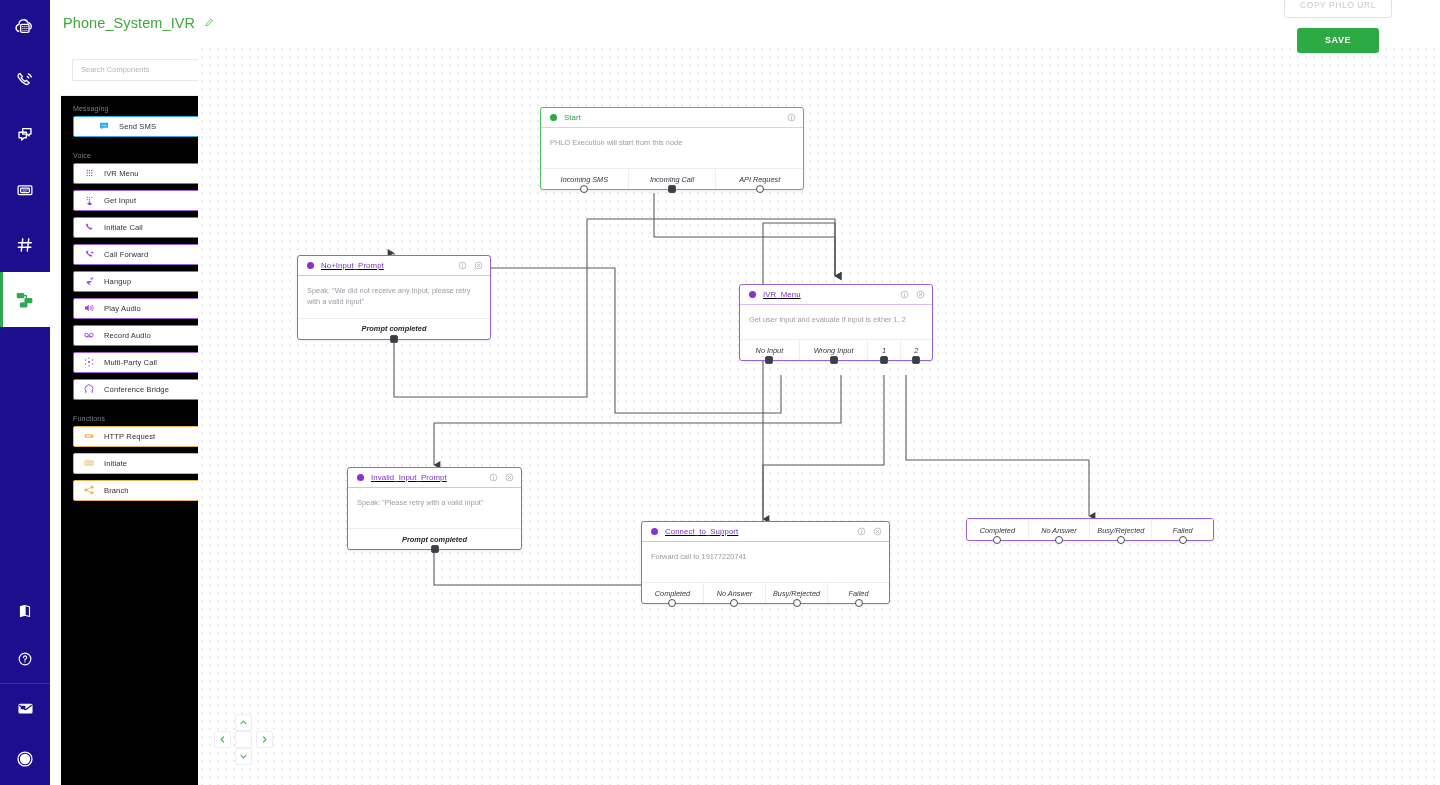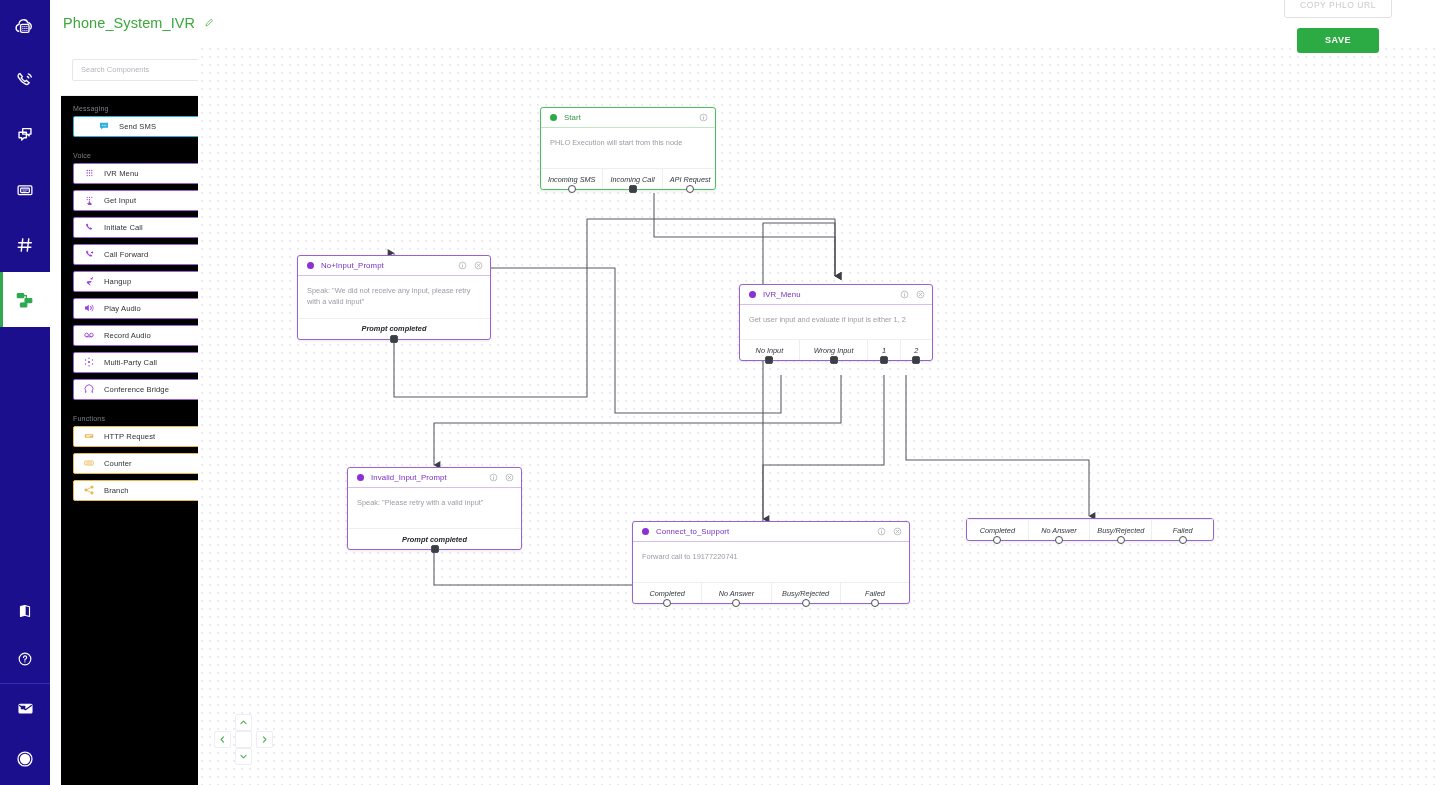--- a/index.html
+++ b/index.html
@@ -85,21 +85,21 @@
   .node {
     position: absolute; background: #ffffff; border-radius: 3px;
     box-shadow: 0 1px 3px rgba(40,30,70,.10);
   }
   .node.green { border: 1px solid #4cbf5e; }
   .node.violet { border: 1px solid #9a62d0; }
   .node-head {
     display: flex; align-items: center; height: 20px; padding: 0 7px 0 9px;
   }
   .node.green .node-head { border-bottom: 1px solid #bfe6c5; }
-  .node.violet .node-head { border-bottom: 1px solid #d8bdf0; }
+  .node.violet .node-head { border-bottom: 1px solid #d8bdf0; text-decoration: underline; }
   .dot { width: 7px; height: 7px; border-radius: 50%; flex: 0 0 7px; }
   .dot.green { background: #2cab44; }
   .dot.violet { background: #8b2fd6; }
   .node-title { margin-left: 7px; font-size: 7.8px; letter-spacing: .1px; }
   .node.green .node-title { color: #2e9a45; }
   .node.violet .node-title { color: #7a2fc4; }
   .head-acts { margin-left: auto; display: flex; align-items: center; gap: 7px; }
   .cico { width: 9px; height: 9px; cursor: pointer; display:block; }
   .node-body {
     padding: 9px 9px 10px 9px; font-size: 7.4px; color: #9a9ca4; line-height: 1.55;
@@ -374,21 +374,21 @@
         <span class="comp-label">HTTP Request</span>
       </div>
 
       <div class="comp b-fn">
         <span class="comp-ico">
           <svg width="12" height="12" viewBox="0 0 24 24" fill="none" stroke="#e8b64c" stroke-width="1.7">
             <rect x="3.5" y="8" width="17" height="8" rx="1.4"></rect>
             <path d="M8 10v4M12 10v4M16 10v4" stroke-linecap="round"></path>
           </svg>
         </span>
-        <span class="comp-label">Counter</span>
+        <span class="comp-label">Initiate</span>
       </div>
 
       <div class="comp b-fn">
         <span class="comp-ico">
           <svg width="12" height="12" viewBox="0 0 24 24" fill="none" stroke="#e8b64c" stroke-width="1.7">
             <circle cx="6" cy="12" r="2.3" fill="#e8b64c"></circle>
             <circle cx="18" cy="6.2" r="2.3" fill="#e8b64c"></circle>
             <circle cx="18" cy="17.8" r="2.3" fill="#e8b64c"></circle>
             <path d="M8.2 11 15.8 7.2M8.2 13l7.6 3.8"></path>
           </svg>
@@ -417,21 +417,21 @@
         <path d="M643,330 L643,378 L236,378 L236,420" marker-end="url(#ah)"></path>
 
         <path d="M236,508 L236,540 L565,540 L565,178 L637,178 L637,231" marker-end="url(#ah)"></path>
 
         <path d="M686,330 L686,420 L565,420 L565,474" marker-end="url(#ah)"></path>
 
         <path d="M708,330 L708,415 L891,415 L891,471" marker-end="url(#ah)"></path>
       </g>
     </svg>
 
-    <div class="node green" style="left:342px; top:62px; width:176px;">
+    <div class="node green" style="left:342px; top:62px; width:264px;">
       <div class="node-head">
         <span class="dot green"></span>
         <span class="node-title">Start</span>
         <span class="head-acts">
           <svg class="cico" viewBox="0 0 20 20" fill="none" stroke="#9b9ea6" stroke-width="1.4">
             <circle cx="10" cy="10" r="7.6"></circle>
               <path d="M10 9v5" stroke-linecap="round"></path>
               <circle cx="10" cy="6.3" r=".95" fill="#9b9ea6" stroke="none"></circle>
           </svg>
         </span>
@@ -533,21 +533,21 @@
       </div>
       <div class="node-body" style="min-height:40px;">Speak: "Please retry with a valid input"</div>
       <div class="node-ports">
         <div class="port flex1 port-center">
           <span>Prompt completed</span>
           <span class="pin filled"></span>
         </div>
       </div>
     </div>
 
-    <div class="node violet" style="left:434px; top:476px; width:278px;">
+    <div class="node violet" style="left:443px; top:476px; width:249px;">
       <div class="node-head">
         <span class="dot violet"></span>
         <span class="node-title">Connect_to_Support</span>
         <span class="head-acts">
           <svg class="cico" viewBox="0 0 20 20" fill="none" stroke="#9b9ea6" stroke-width="1.4">
             <circle cx="10" cy="10" r="7.6"></circle>
               <path d="M10 9v5" stroke-linecap="round"></path>
               <circle cx="10" cy="6.3" r=".95" fill="#9b9ea6" stroke="none"></circle>
           </svg>
           <svg class="cico" viewBox="0 0 20 20" fill="none" stroke="#9b9ea6" stroke-width="1.4">

